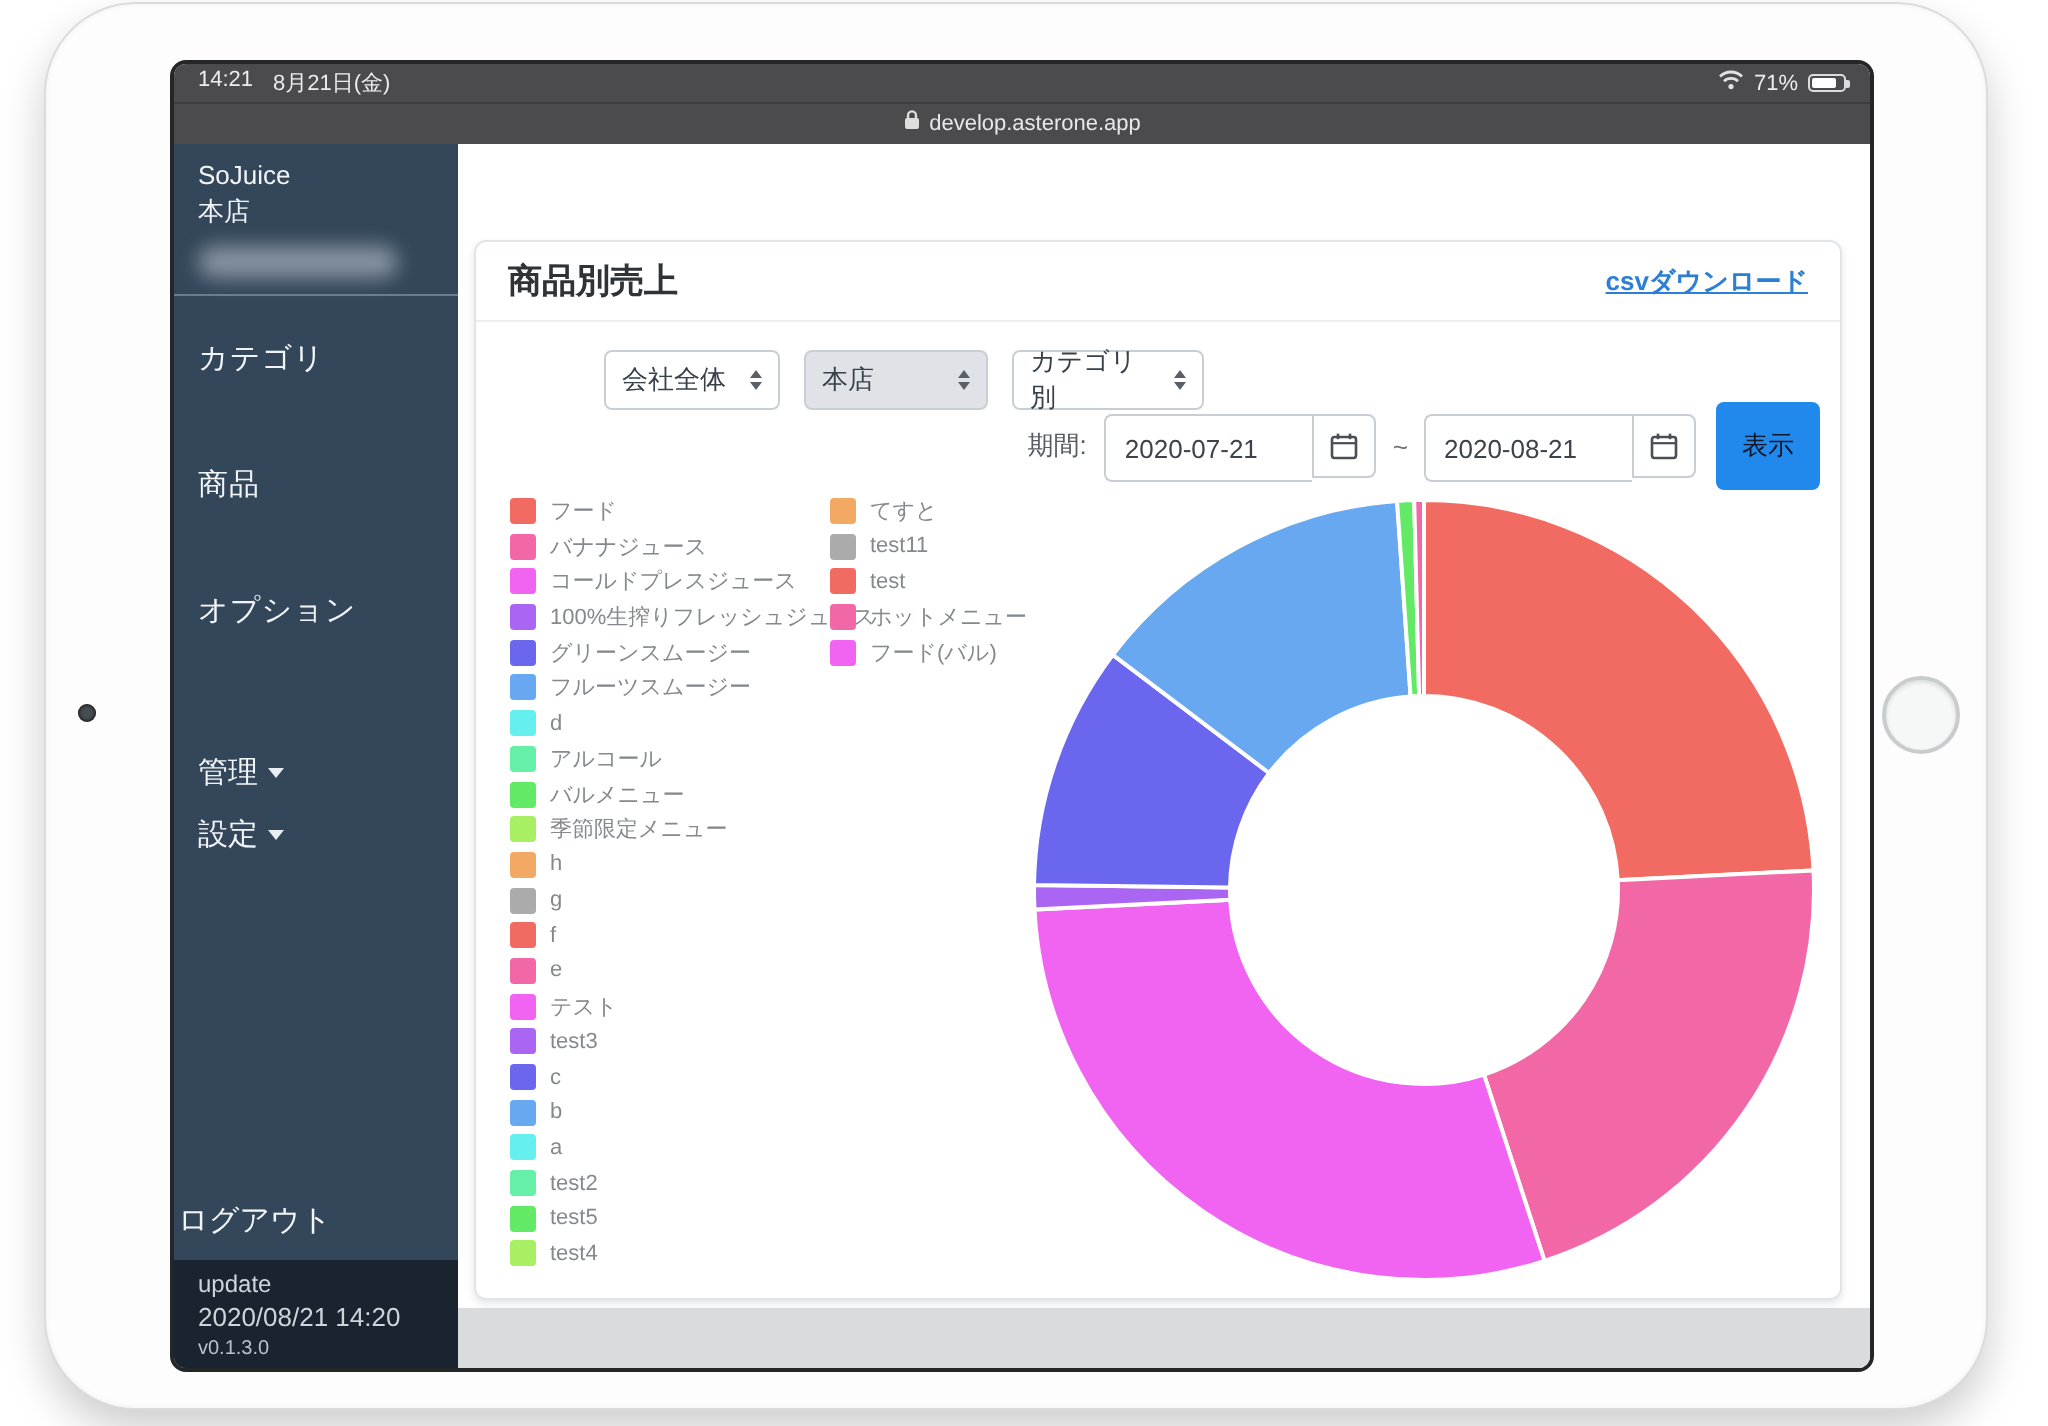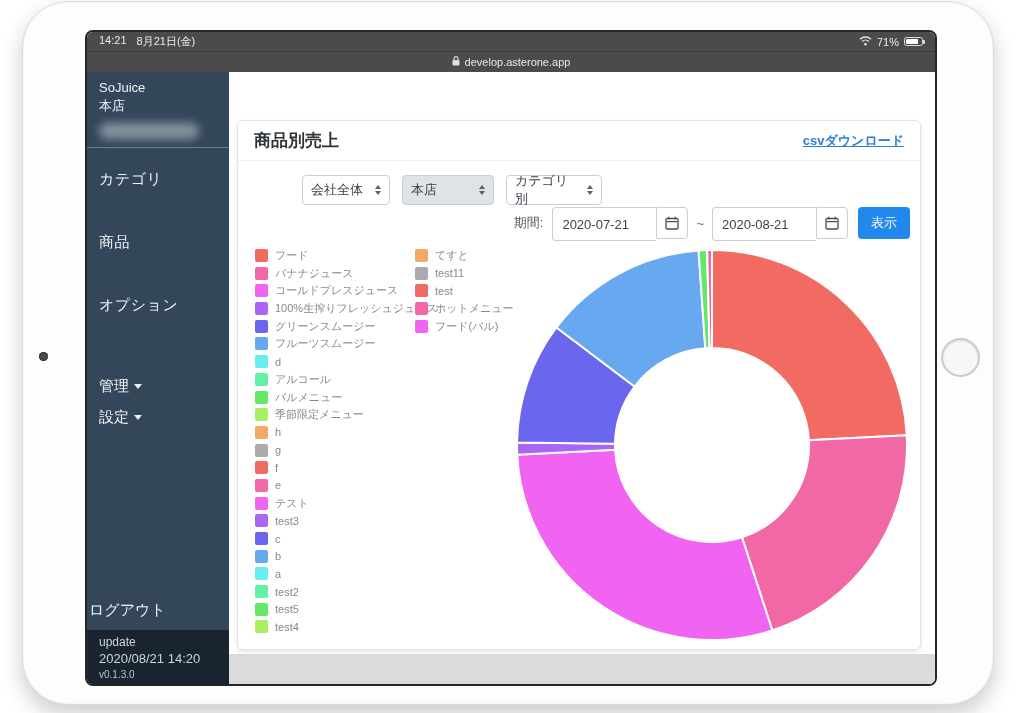--- a/index.html
+++ b/index.html
@@ -74,21 +74,21 @@
   .sel-arrows .dn{border-top:4px solid #5a6068;}
 
   .period-row{position:absolute;right:10px;top:86px;height:32px;display:flex;align-items:center;}
   .period-label{font-size:13px;color:#555b61;margin-right:9px;}
   .date-group{display:flex;height:32px;}
   .date-input{width:104px;height:32px;border:1px solid #c9ced4;border-right:none;border-radius:4px 0 0 4px;
         padding:16px 9px;font-size:13px;color:#3c434b;background:#fff;font-family:inherit;}
   .cal-btn{width:32px;height:32px;border:1px solid #c9ced4;border-radius:0 4px 4px 0;background:#fff;
         display:flex;align-items:center;justify-content:center;cursor:pointer;}
   .tilde{font-size:13px;color:#6a7077;margin:0 8px;}
-  .show-btn{height:32px;margin-left:10px;padding:0 13px;background:#2189eb;color:#ffffff;border:none;
+  .show-btn{height:44px;margin-left:10px;padding:0 13px;background:#2189eb;color:#0f172a;border:none;
         border-radius:4px;font-size:13px;cursor:pointer;font-family:inherit;}
 
   .legend-col{position:absolute;top:128px;}
   .legend-col.c1{left:17px;}
   .legend-col.c2{left:177px;}
   .legend-item{display:flex;align-items:center;height:13px;margin-bottom:4.7px;cursor:pointer;}
   .legend-swatch{width:13px;height:13px;border-radius:2px;flex:none;}
   .legend-label{margin-left:7px;font-size:11px;color:#85898d;white-space:nowrap;}
 
   .donut-wrap{position:absolute;left:276px;top:126px;width:396px;height:396px;}

